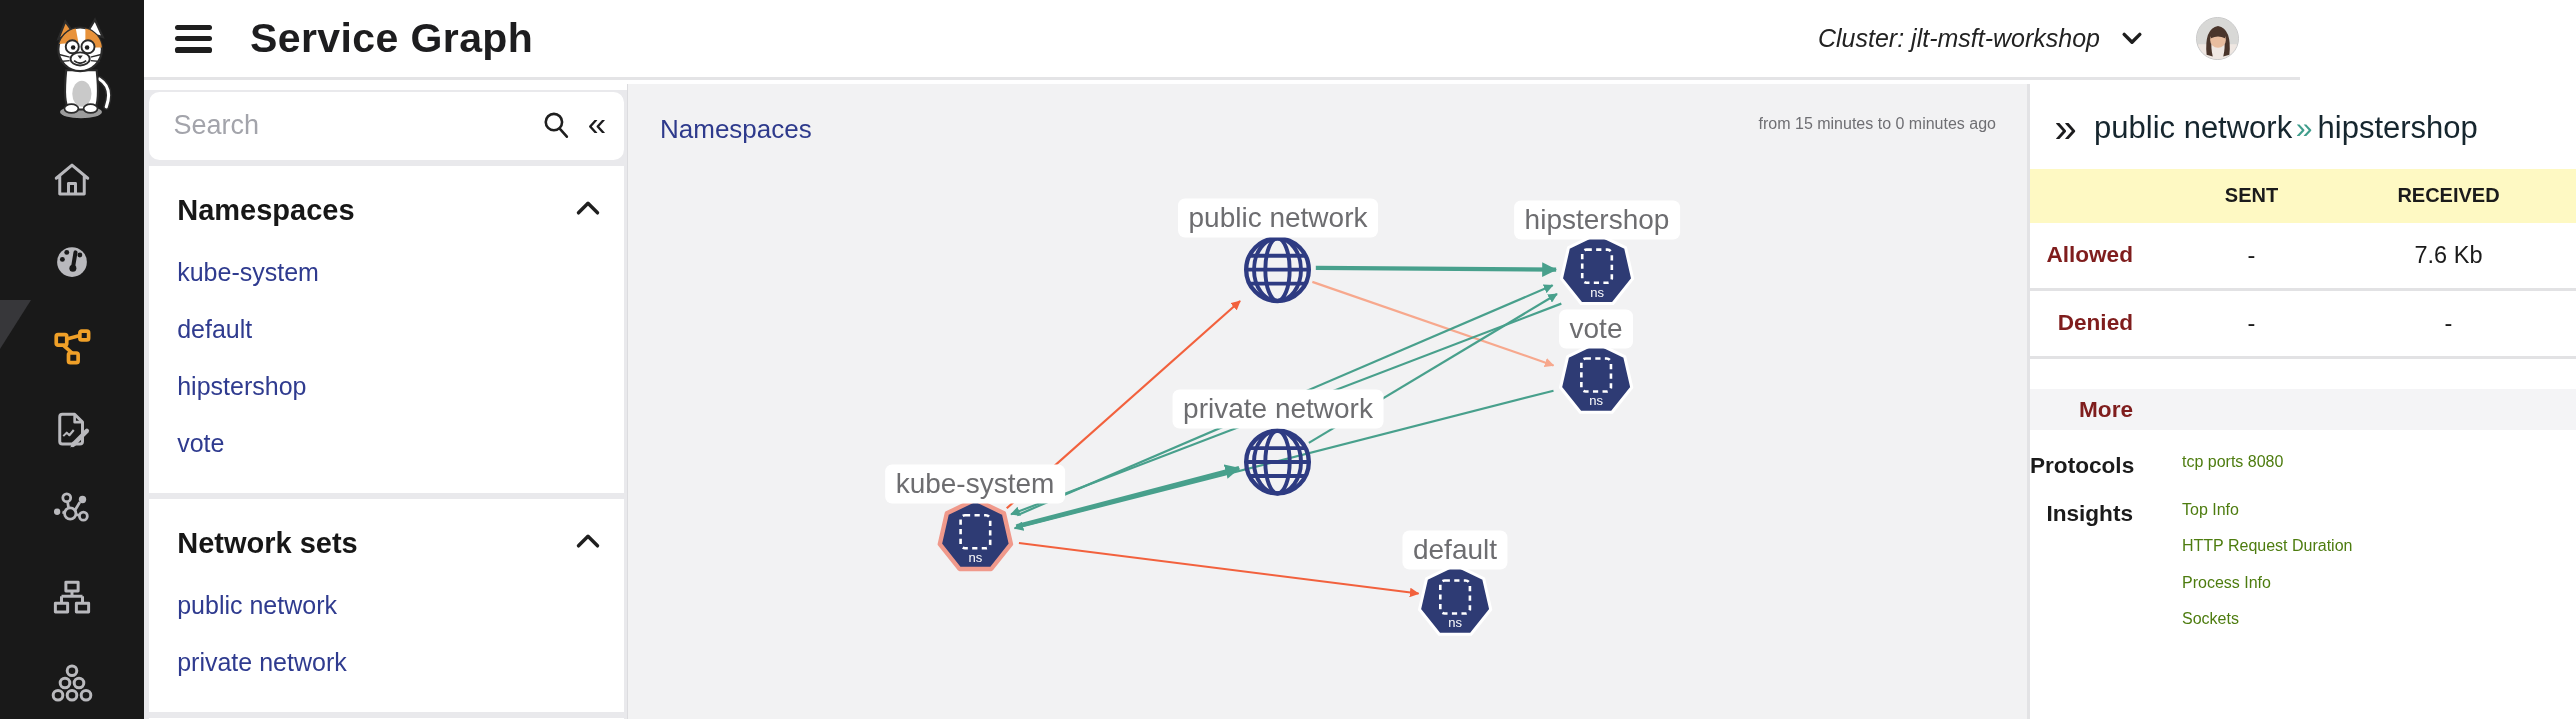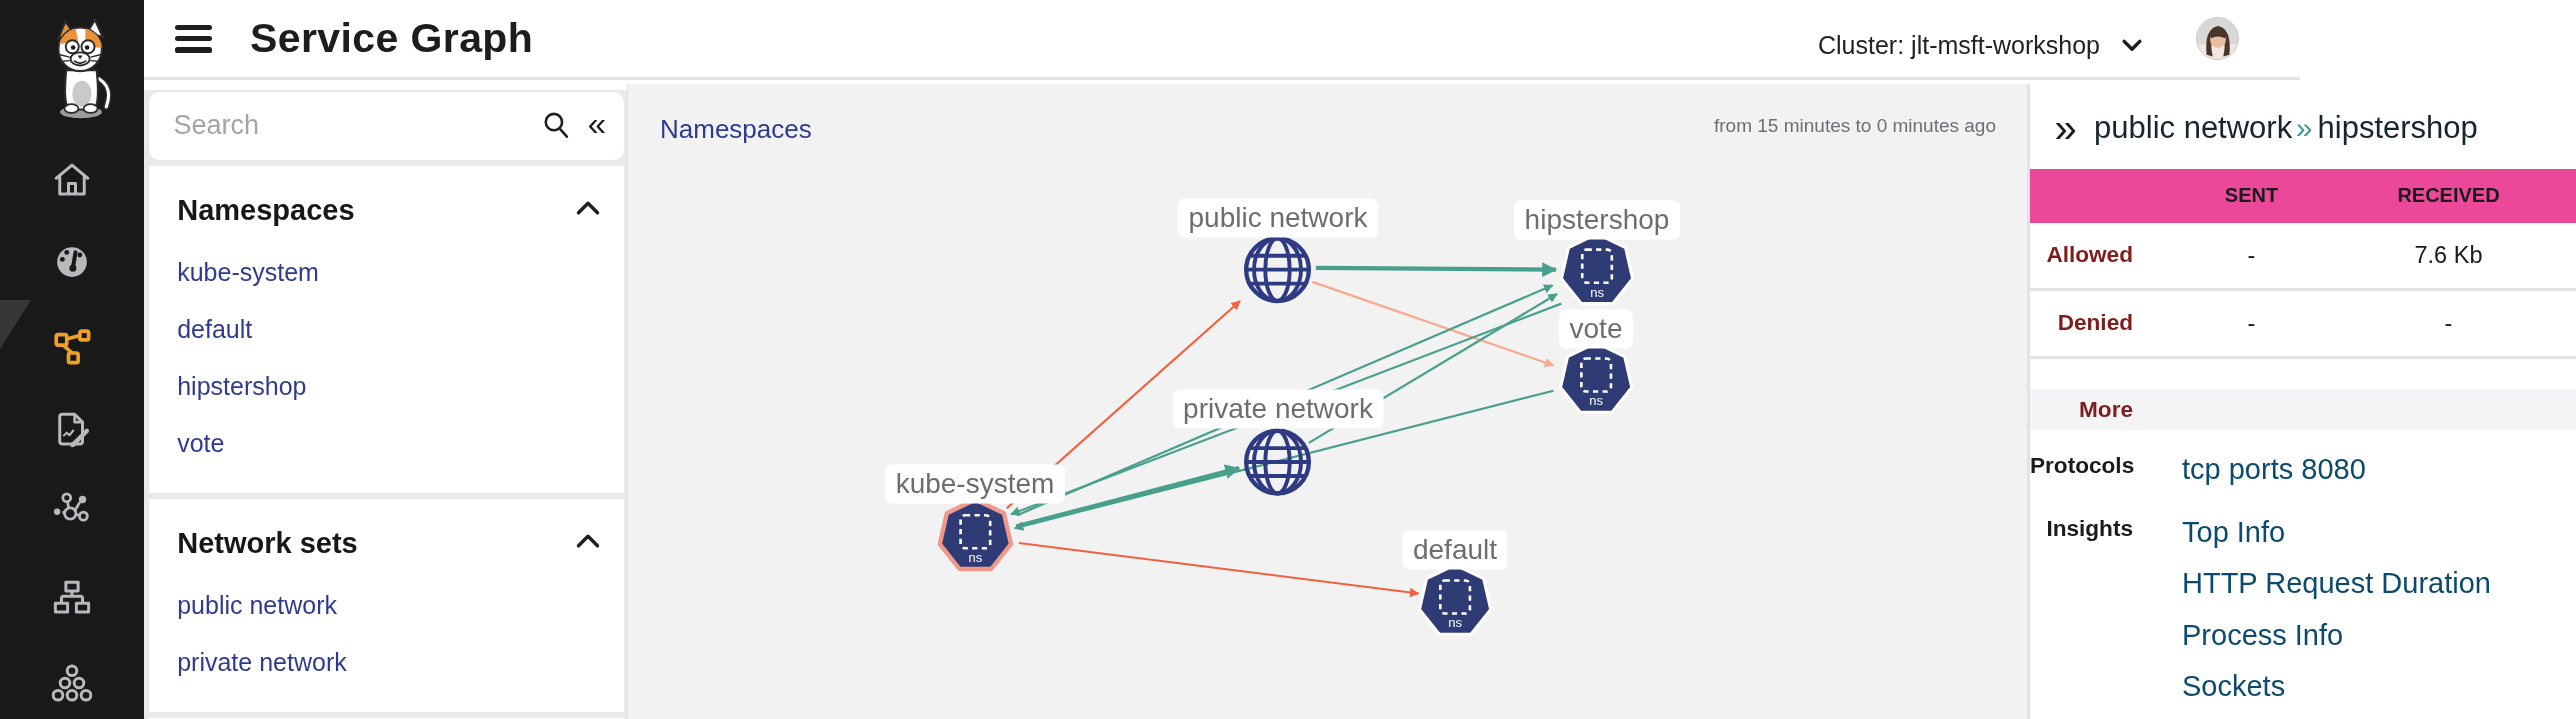--- a/index.html
+++ b/index.html
@@ -14,21 +14,21 @@
   .rail-notch { position:absolute; left:0; top:300px; width:31px; height:49px; background:#37373a;
     clip-path:polygon(0 0,100% 0,0 100%); }
 
   
   .header { position:absolute; left:144px; top:0; width:2156px; height:80px; background:#fff;
     border-bottom:3.5px solid #e4e4e6; display:flex; align-items:center; z-index:4; }
   .hamburger { margin-left:31px; width:37px; height:28px; display:flex; flex-direction:column;
     justify-content:space-between; cursor:pointer; }
   .hamburger span { display:block; height:5.2px; border-radius:2.6px; background:#1e1e1e; }
   .app-title { margin-left:38px; font-size:41px; font-weight:bold; letter-spacing:0.4px; color:#1d1d1f; }
-  .header-right { margin-left:auto; display:flex; align-items:flex-end; margin-right:61px; }
+  .header-right { margin-left:auto; display:flex; align-items:center; margin-right:61px;font-style:italic; }
   .cluster { font-size:25px; color:#222; cursor:pointer; display:flex; align-items:center; }
   .chev-down-sm { margin-left:19px; }
   .avatar { margin-left:51px; width:43px; height:43px; border-radius:50%; overflow:hidden;
     background:#d9d9d9; cursor:pointer; border:0.9px solid #c9c9c9; }
 
   
   .leftpanel { position:absolute; left:144px; top:90px; width:483px; height:636px; background:#e9e9ec; }
   .card { position:relative; background:#fff; margin:0 3.5px 6.1px 5.2px; }
   .search-card { height:68px; border-radius:10.5px; margin-top:1.7px; display:flex; align-items:center; }
   .search-input { flex:1; border:none; outline:none; font-size:27px; color:#3a3a3e; padding-left:24.4px;
@@ -40,46 +40,46 @@
   .section-head { display:flex; align-items:center; padding:12.2px 21px 12.2px 28px; cursor:pointer; }
   .section-title { font-size:29px; font-weight:bold; color:#171717; display:flex; align-items:center; }
   .section-chev { margin-left:auto; cursor:pointer; }
   .section-items { padding:5.2px 0 12.2px 0; }
   .section-item { font-size:25px; color:#2f3b8f; padding:14px 0 14px 28px; cursor:pointer; }
 
   
   .canvas { position:absolute; left:627px; top:84px; width:1400px; height:636px; background:#f2f2f3;
     border-left:0.9px solid #dcdcdf; }
   .canvas-title { position:absolute; left:32px; top:30px; font-size:26px; color:#2e3a8c; }
-  .time-range { position:absolute; right:31px; top:31px; font-size:19px; color:#6f6f73; }
+  .time-range { position:absolute; right:31px; top:31px; font-size:16px; color:#6f6f73; }
   .graph-svg { position:absolute; left:0; top:0; }
   .node-label { position:absolute; transform:translate(-50%,-50%); background:#fff; color:#6d6d70;
     font-size:28px; padding:2.6px 10.5px 4.4px 10.5px; border-radius:7px; white-space:nowrap; }
 
   
   .rightpanel { position:absolute; left:2027px; top:84px; width:549px; height:636px; background:#fff;
     border-left:3.5px solid #e3e3e5; }
   .breadcrumb { display:flex; align-items:center; padding:26px 0 22.6px 24.4px; }
   .bc-lead { font-size:40px; line-height:0.8; color:#1c1c1e; margin-right:22.6px; letter-spacing:-5.2px; }
   .bc-src,.bc-dst { font-size:31px; color:#16262e; }
   .bc-sep { font-size:30px; color:#3f9d8c; margin:0 8.7px 0 3.5px; letter-spacing:-3.5px; }
-  .tbl-head { display:grid; grid-template-columns:152px 139px 1fr; background:#ec4899;
+  .tbl-head { display:grid; grid-template-columns:152px 139px 1fr; background:#fef9c3;
     height:54px; align-items:center; }
   .tbl-head .col { font-size:20px; font-weight:bold; color:#1b1b1b; text-align:center; }
   .tbl-row { display:grid; grid-template-columns:152px 139px 1fr; height:68px; align-items:center;
     border-bottom:3.5px solid #e2e2e4; }
   .row-label { font-size:22.6px; font-weight:bold; text-align:right; padding-right:49px; color:#7f1d1d; }
   .cell { font-size:23.5px; text-align:center; color:#1b1b1b; }
   .more-band { margin-top:30.5px; background:#f4f4f6; height:41px; display:flex; align-items:center;
     cursor:pointer; }
   .more-band .row-label { width:152px; }
   .details { padding-top:22.6px; }
   .detail-row { display:grid; grid-template-columns:152px 1fr; margin-bottom:12.2px; }
   .detail-label { font-size:22.6px; font-weight:bold; text-align:right; padding-right:49px; color:#1b1b1b; }
-  .detail-values div { font-size:29px; color:#0c4a6e; margin-bottom:18.3px; }
+  .detail-values div { font-size:16px; color:#4d7c0f; margin-bottom:18.3px; }
 </style>
 </head>
 <body>
 
 <div id="app">
 
   <nav class="rail">
     <div class="rail-logo">
       <svg viewBox="0 0 78 120" width="68" height="105">
         <ellipse cx="39" cy="110" rx="24" ry="7" fill="#9c9c9c"></ellipse>

